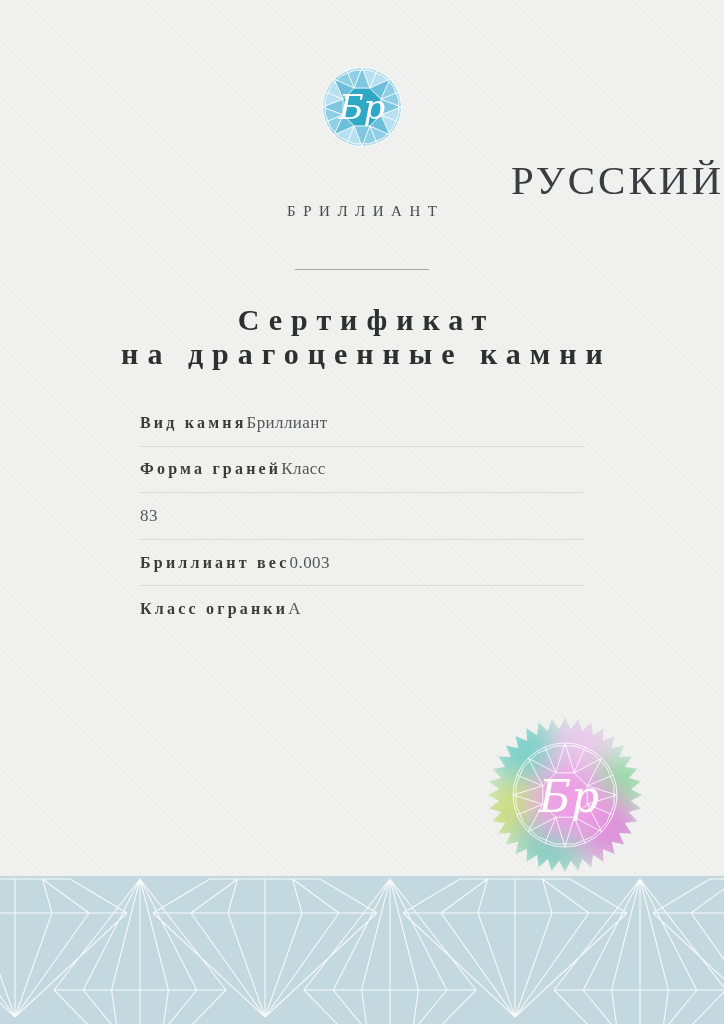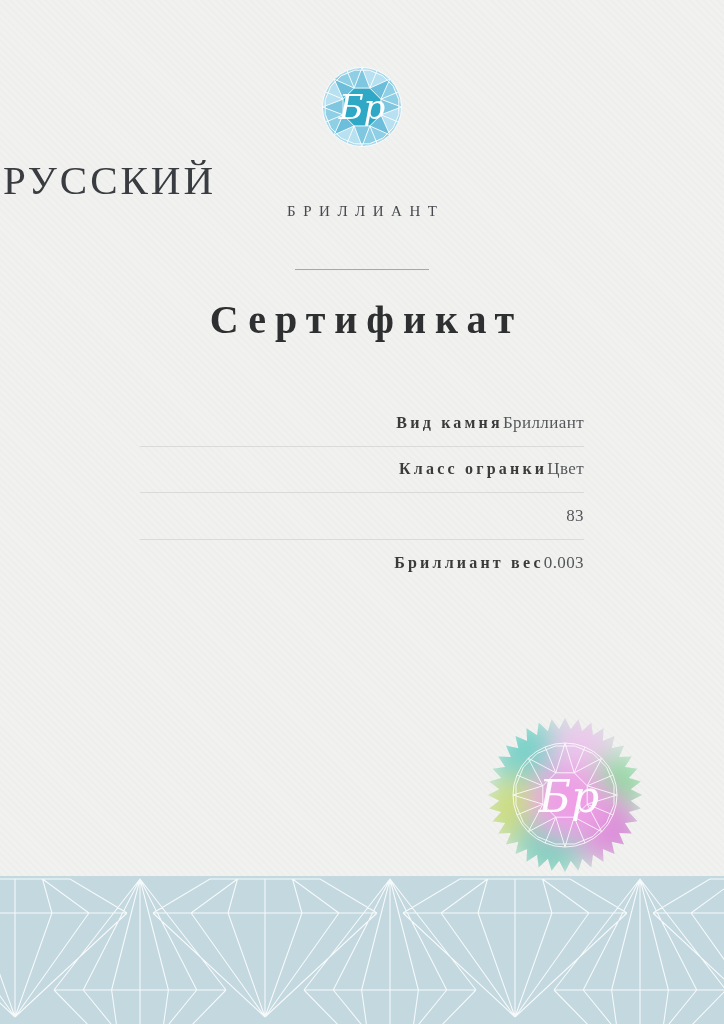--- a/index.html
+++ b/index.html
@@ -7,39 +7,39 @@
     position:relative;width:724px;height:1024px;overflow:hidden;
     background:#f1f1ef;
     background-image:
       repeating-linear-gradient(45deg, rgba(0,0,0,0.012) 0 2px, transparent 2px 5px),
       repeating-linear-gradient(-45deg, rgba(255,255,255,0.03) 0 2px, transparent 2px 6px);
     font-family:"Liberation Serif","DejaVu Serif",serif;
   }
   .logo-svg{position:absolute;left:307px;top:52px;width:110px;height:110px;}
   .logo-mono{font-family:"DejaVu Serif","Liberation Serif",serif;font-style:italic;fill:#ffffff;}
   .brand-name{
-    position:absolute;left:0;top:156px;width:724px;text-align:left;
+    position:absolute;left:0;top:156px;width:724px;text-align:right;
     font-size:41px;font-weight:400;color:#393c40;letter-spacing:3px;text-indent:3px;
   }
   .brand-sub{
     position:absolute;left:0;top:203px;width:724px;text-align:center;
     font-size:15px;font-weight:400;color:#46494d;letter-spacing:7.5px;text-indent:7.5px;
   }
   .divider{
     position:absolute;left:295px;top:269px;width:134px;height:1px;
     background:#a8a8a6;border-bottom:1px solid rgba(255,255,255,0.8);
   }
   .title{
     position:absolute;left:0;top:303px;width:724px;text-align:center;
-    font-size:40px;line-height:34px;font-weight:700;color:#2e2f31;
+    font-size:30px;line-height:34px;font-weight:700;color:#2e2f31;
     letter-spacing:9px;text-indent:9px;
   }
   .spec-table{position:absolute;left:140px;top:400px;width:444px;}
   .row{
-    height:45.6px;display:flex;align-items:center;justify-content:flex-end;
+    height:45.6px;display:flex;align-items:center;justify-content:flex-start;
     border-bottom:1px solid #dadad8;
   }
   .row:last-child{border-bottom:none;}
   .row-label{
     font-size:16px;font-weight:700;color:#3b3b3b;letter-spacing:3.2px;
     white-space:nowrap;
   }
   .row-value{
     font-size:17px;font-weight:400;color:#54575a;letter-spacing:0.4px;
     white-space:nowrap;text-align:right;
@@ -84,44 +84,49 @@
     <text class="logo-mono" x="0" y="12" font-size="34" text-anchor="middle">Бр</text>
   </svg>
 
   <div class="brand-name">РУССКИЙ</div>
   <div class="brand-sub">БРИЛЛИАНТ</div>
 
   <div class="divider"></div>
 
   <div class="title">
     <div>Сертификат</div>
+    <div>на драгоценные камни</div>
   </div>
 
   <section class="spec-table" id="spec-table">
     <div class="row">
       <span class="row-label">Вид камня</span>
       <span class="row-value">Бриллиант</span>
     </div>
 
     <div class="row">
-      <span class="row-label">Класс огранки</span>
-      <span class="row-value">Цвет</span>
+      <span class="row-label">Форма граней</span>
+      <span class="row-value">Класс</span>
     </div>
 
     <div class="row">
       <span class="row-value">83</span>
     </div>
 
     <div class="row">
       <span class="row-label">Бриллиант вес</span>
       <span class="row-value">0.003</span>
     </div>
 
 
 
+    <div class="row">
+      <span class="row-label">Класс огранки</span>
+      <span class="row-value">А</span>
+    </div>
   </section>
 
   <svg class="seal-svg" id="seal-svg" viewBox="-80 -80 160 160">
     <defs>
       <clipPath id="sealclip">
           <polygon id="seal-star" points="77.0,0.0 65.7,5.8 75.8,13.4 63.8,17.1 72.4,26.3 59.8,27.9 66.7,38.5 54.1,37.9 59.0,49.5 46.7,46.7 49.5,59.0 37.9,54.1 38.5,66.7 27.9,59.8 26.3,72.4 17.1,63.8 13.4,75.8 5.8,65.7 0.0,77.0 -5.8,65.7 -13.4,75.8 -17.1,63.8 -26.3,72.4 -27.9,59.8 -38.5,66.7 -37.9,54.1 -49.5,59.0 -46.7,46.7 -59.0,49.5 -54.1,37.9 -66.7,38.5 -59.8,27.9 -72.4,26.3 -63.8,17.1 -75.8,13.4 -65.7,5.8 -77.0,0.0 -65.7,-5.8 -75.8,-13.4 -63.8,-17.1 -72.4,-26.3 -59.8,-27.9 -66.7,-38.5 -54.1,-37.9 -59.0,-49.5 -46.7,-46.7 -49.5,-59.0 -37.9,-54.1 -38.5,-66.7 -27.9,-59.8 -26.3,-72.4 -17.1,-63.8 -13.4,-75.8 -5.8,-65.7 -0.0,-77.0 5.8,-65.7 13.4,-75.8 17.1,-63.8 26.3,-72.4 27.9,-59.8 38.5,-66.7 37.9,-54.1 49.5,-59.0 46.7,-46.7 59.0,-49.5 54.1,-37.9 66.7,-38.5 59.8,-27.9 72.4,-26.3 63.8,-17.1 75.8,-13.4 65.7,-5.8"></polygon>
         </clipPath>
       <filter id="holoblur" x="-80%" y="-80%" width="260%" height="260%">
         <feGaussianBlur stdDeviation="13"></feGaussianBlur>
       </filter>

